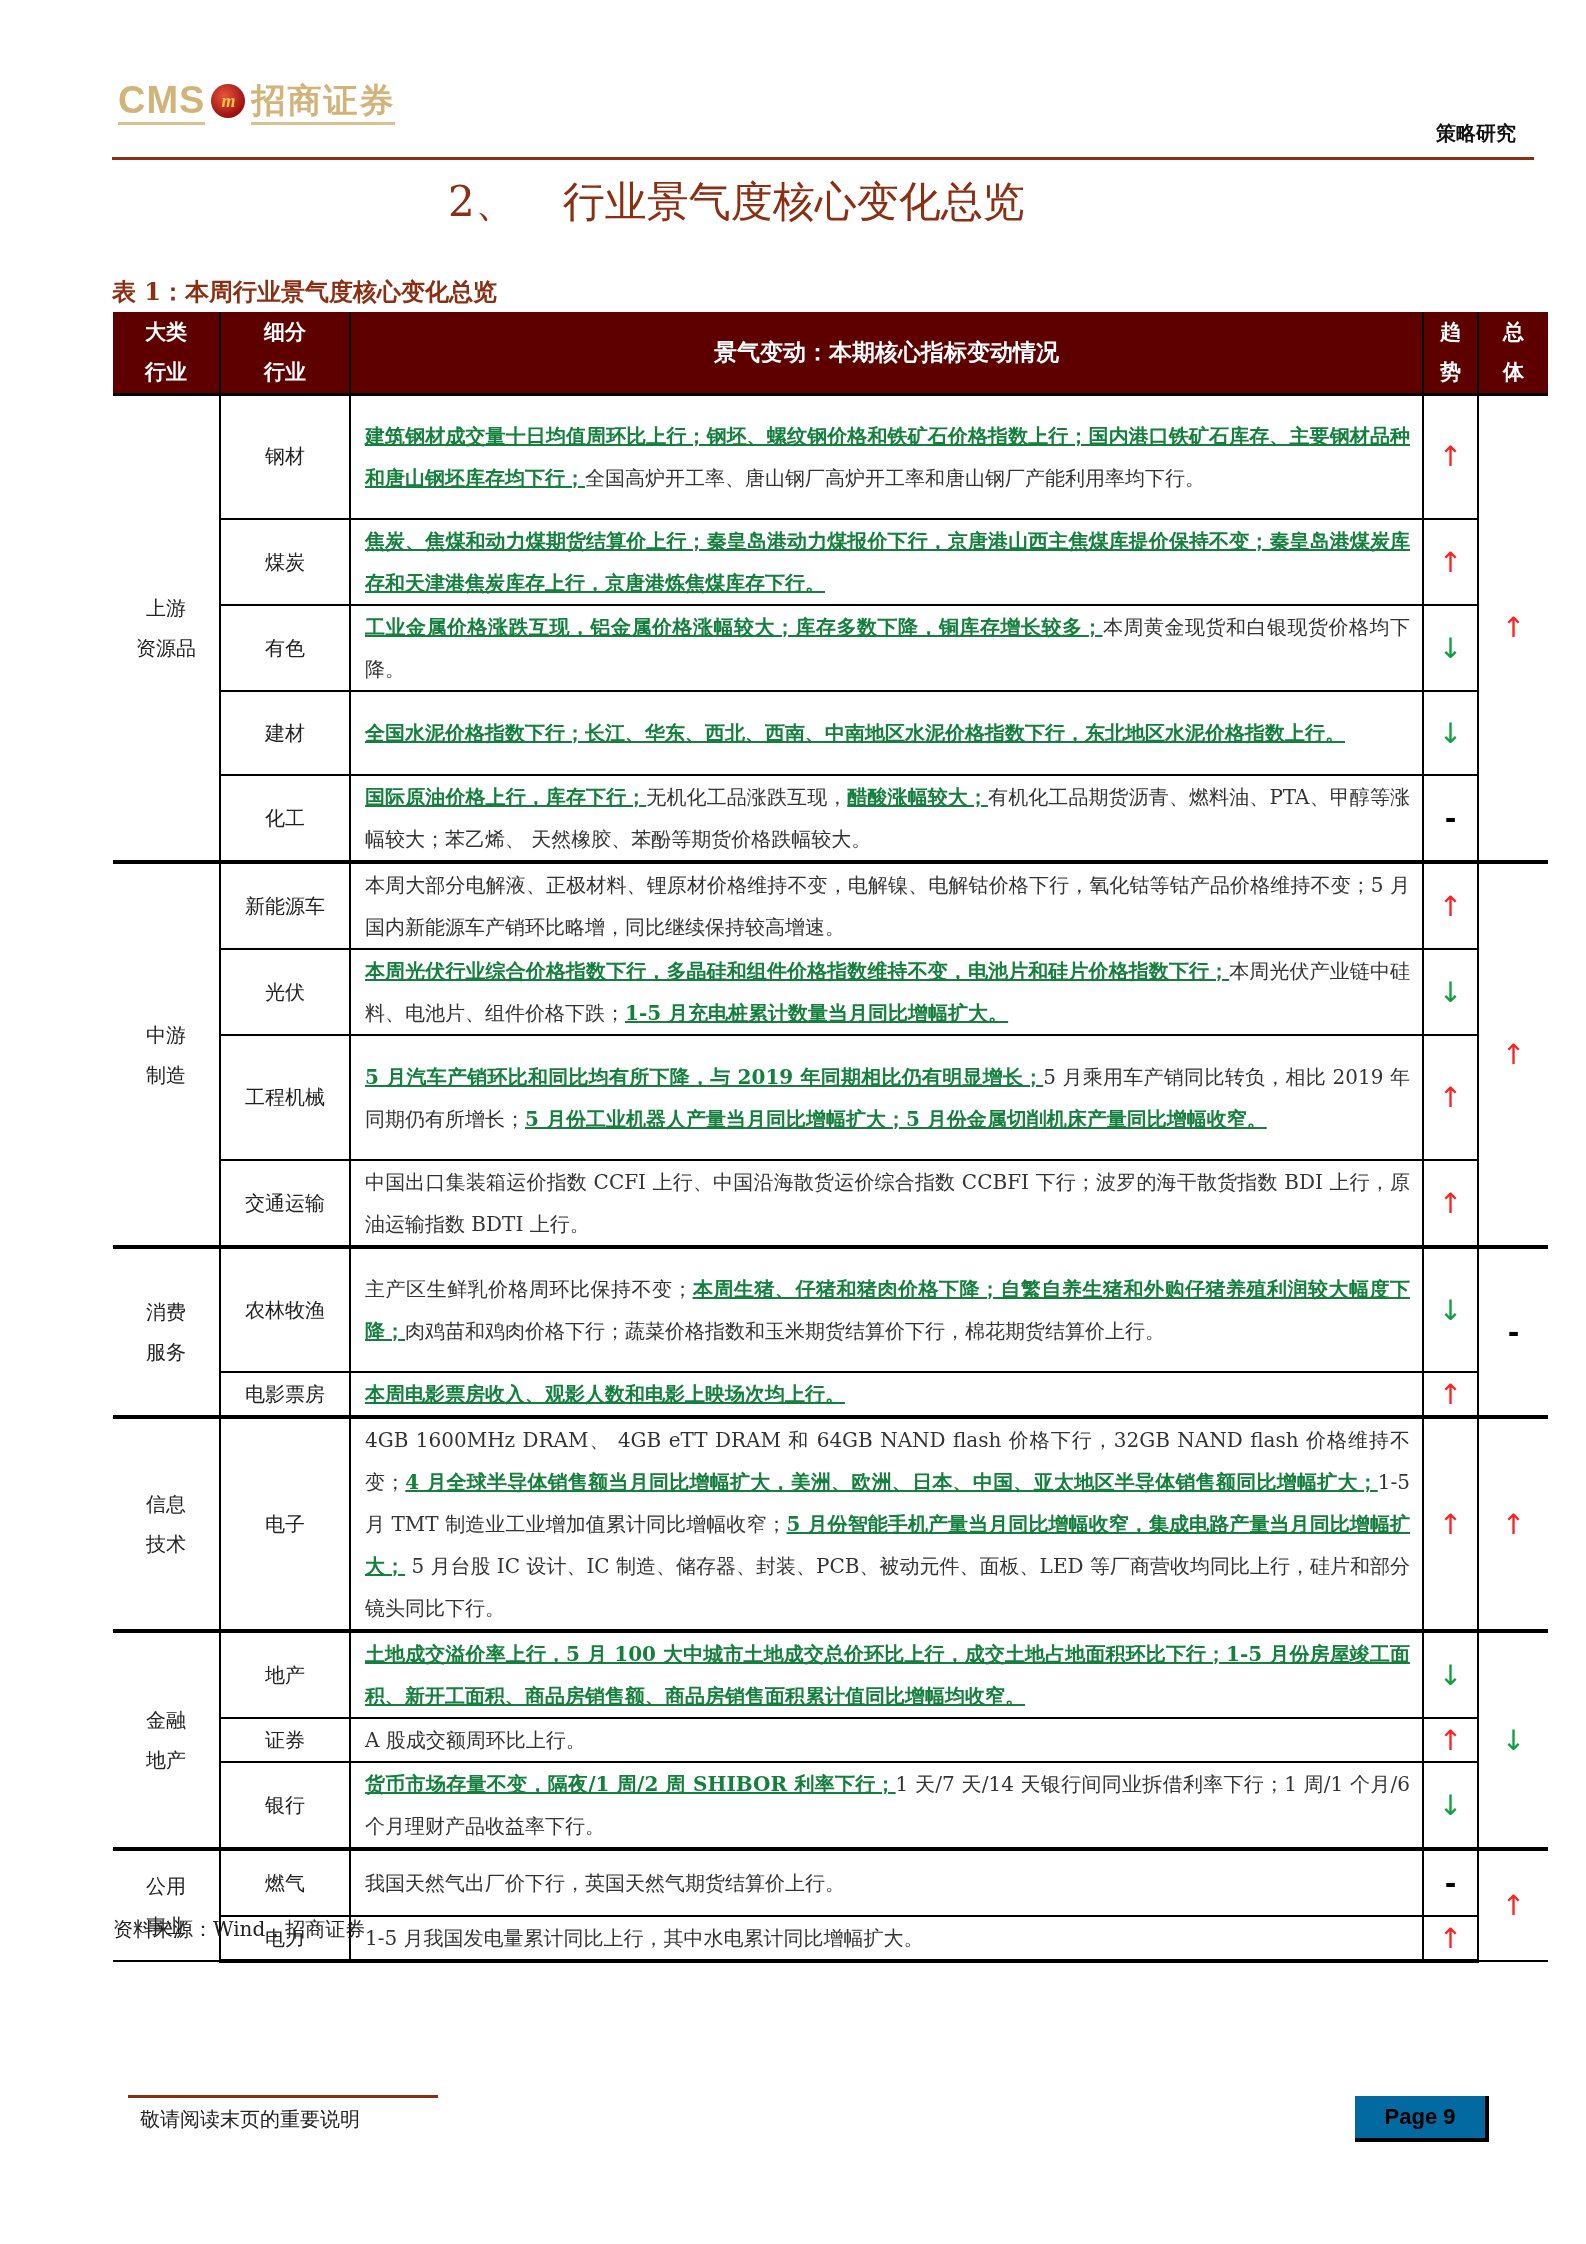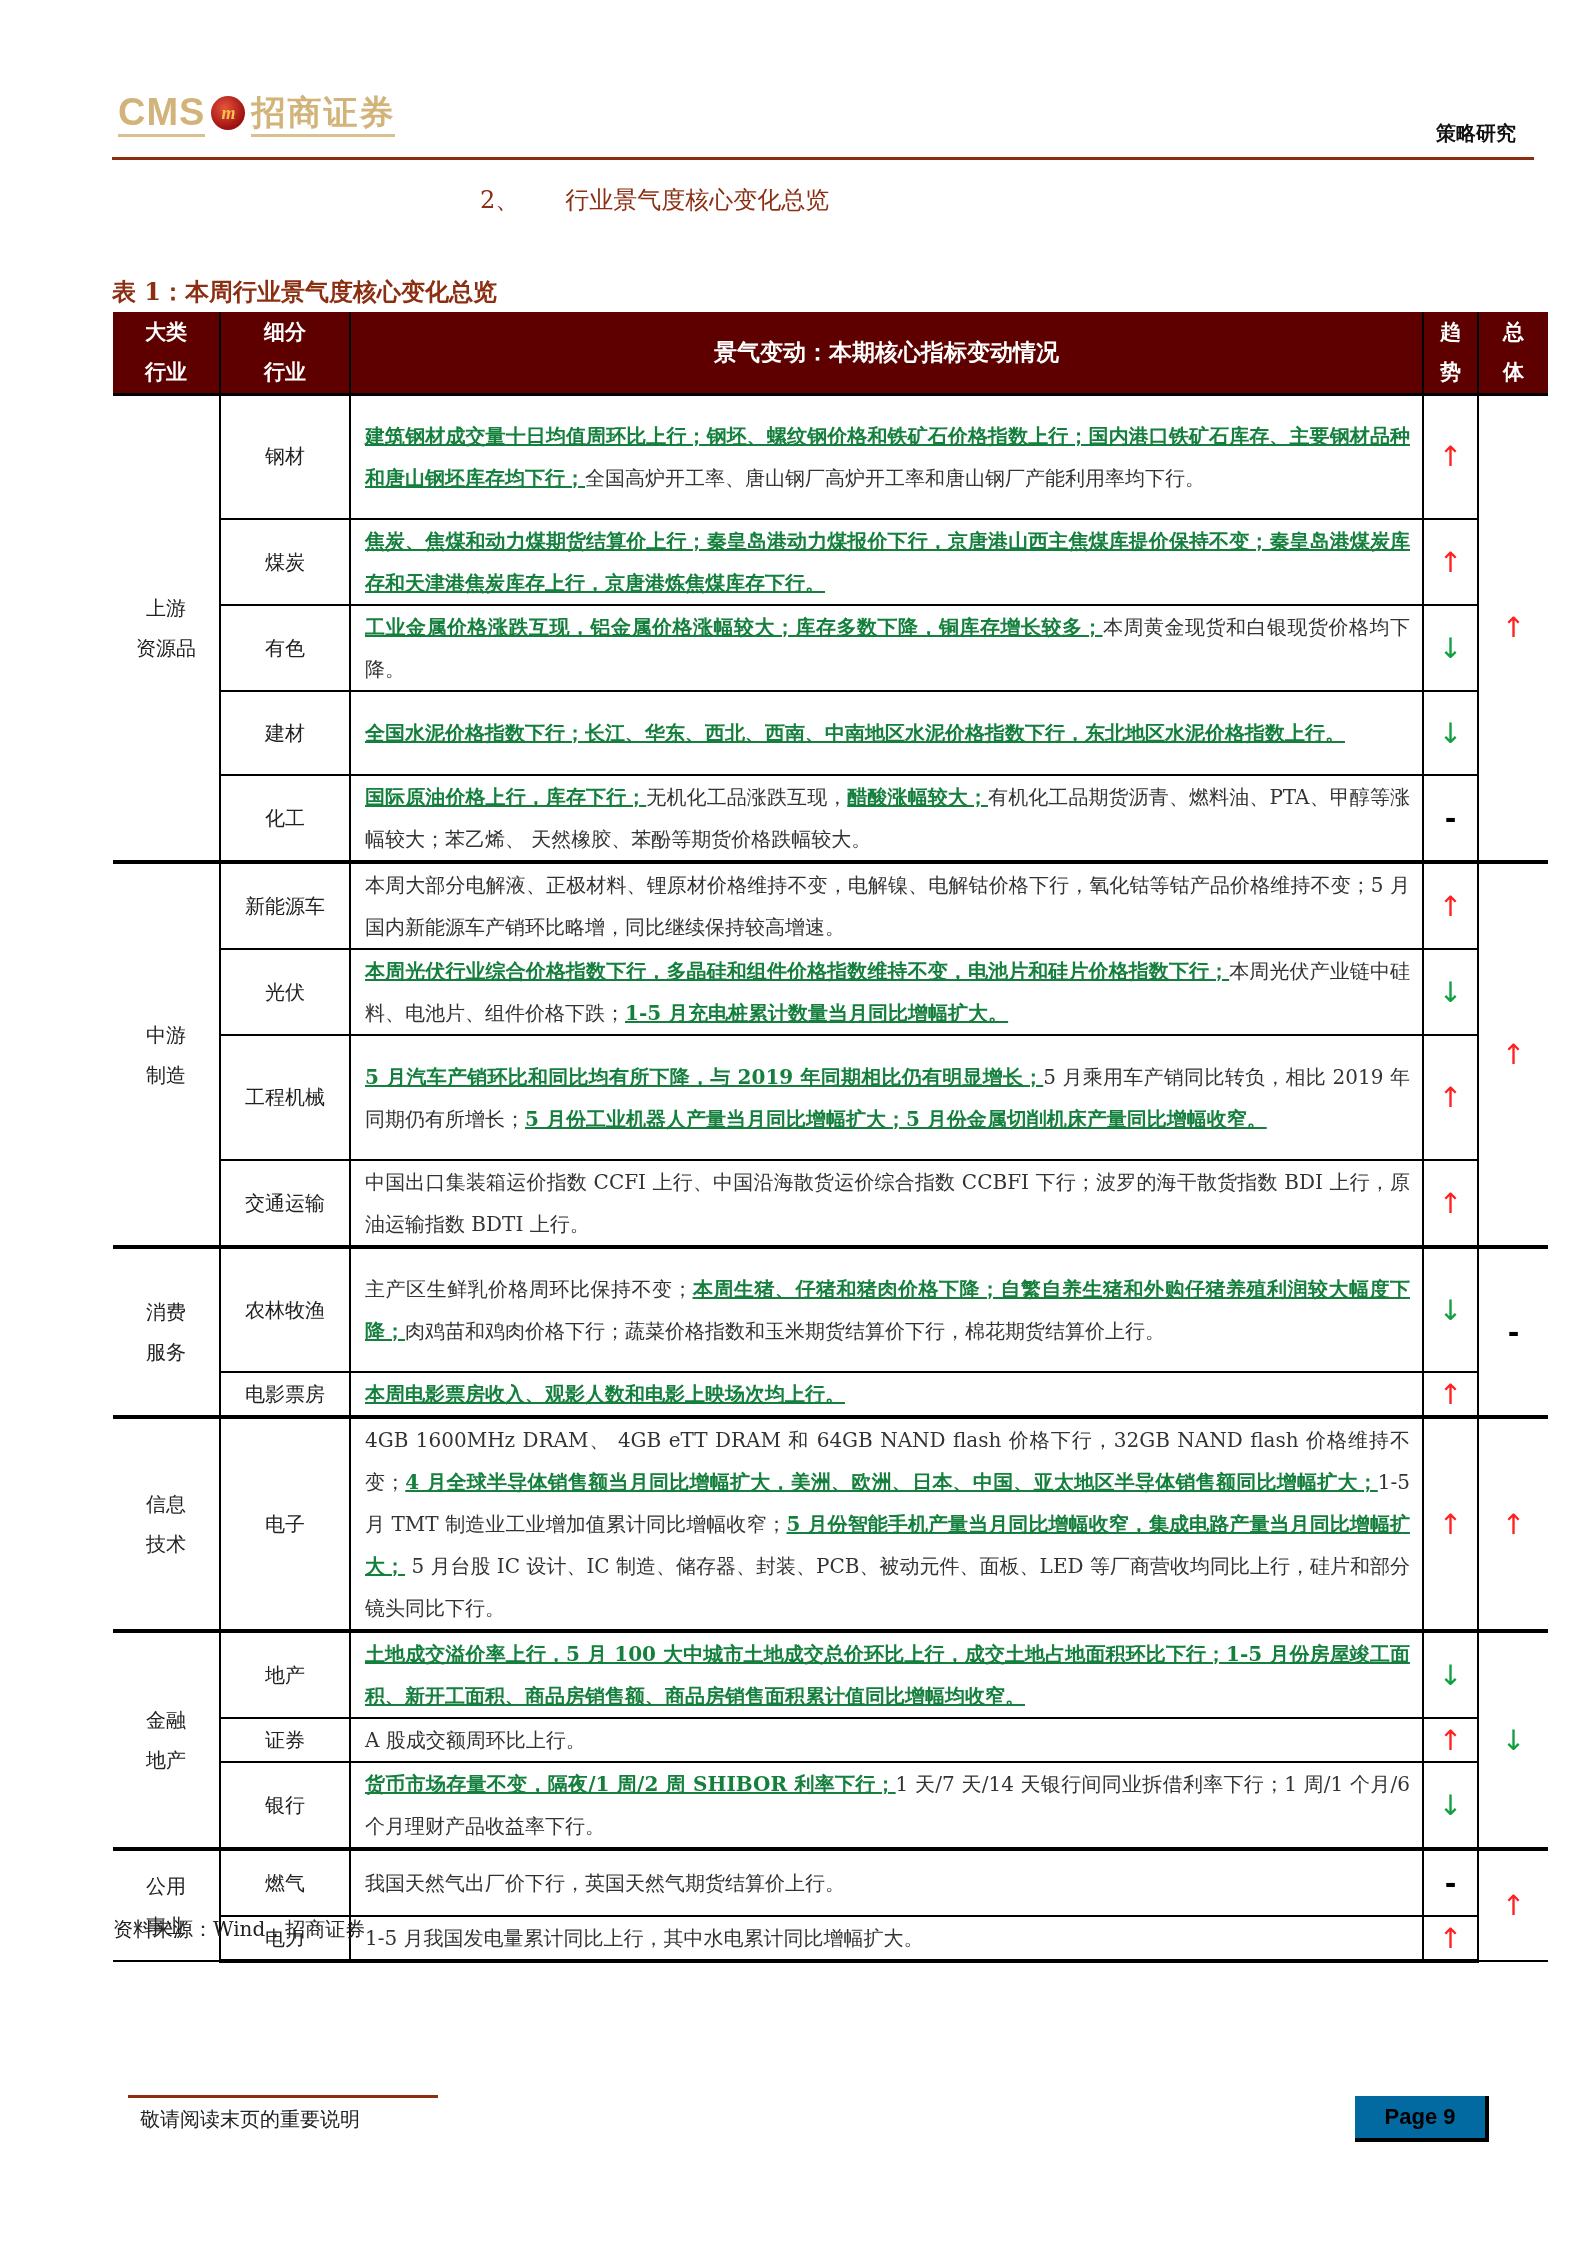--- a/index.html
+++ b/index.html
@@ -1,24 +1,24 @@
 <!DOCTYPE html>
 <html><head>
 <meta charset="utf-8">
 <style>
   html, body { margin:0; padding:0; background:#ffffff; }
   body { width:1586px; height:2244px; position:relative; overflow:hidden;
          font-family:"DejaVu Serif", "Liberation Serif", serif; color:#111; }
-  .logo { position:absolute; left:118px; top:88px; height:50px; display:flex; align-items:center; }
+  .logo { position:absolute; left:118px; top:76px; height:50px; display:flex; align-items:center; }
   .logo-cms { font-family:"Liberation Sans", sans-serif; font-weight:bold; font-size:38px; color:#d2b47a; letter-spacing:1px; border-bottom:3px solid #d9c08e; line-height:44px; }
   .logo-emblem { width:34px; height:34px; border-radius:50%; background:radial-gradient(circle at 40% 35%, #e8553c, #9c1010 70%); margin:0 6px; display:flex; align-items:center; justify-content:center; color:#f4c44a; font-weight:bold; font-size:18px; font-style:italic; font-family:"Liberation Serif", serif; }
   .logo-cn { font-weight:bold; font-size:34px; color:#d2b47a; letter-spacing:2px; border-bottom:3px solid #d9c08e; line-height:44px; }
   .header-right { position:absolute; right:70px; top:120px; font-size:20px; font-weight:bold; color:#111; }
   .header-rule { position:absolute; left:112px; right:52px; top:157px; height:3px; background:#8b2e12; }
-  .section-title { position:absolute; left:448px; top:184px; font-size:24px; color:#8b2e12;margin-left:32px; }
+  .section-title { position:absolute; left:448px; top:174px; font-size:42px; color:#8b2e12; }
   .section-title .num { margin-right:46px; }
   .table-caption { position:absolute; left:112px; top:276px; font-size:24px; font-weight:bold; color:#8b2e12; }
   table.main { position:absolute; left:113px; top:312px; width:1435px; border-collapse:collapse; table-layout:fixed; }
   table.main th { background:#5e0000; color:#ffffff; font-weight:bold; font-size:21px; border-left:2px solid #000; border-right:2px solid #000; line-height:40px; padding:0; }
   table.main th:first-child { border-left:none; }
   table.main th:last-child { border-right:none; }
   table.main thead tr { border-bottom:3px solid #000; height:82px; }
   table.main td { border:2px solid #000; font-size:20px; vertical-align:middle; padding:0; }
   table.main td.cat { border-left:none; text-align:center; line-height:40px; color:#222; }
   table.main td.sub { text-align:center; color:#222; }

